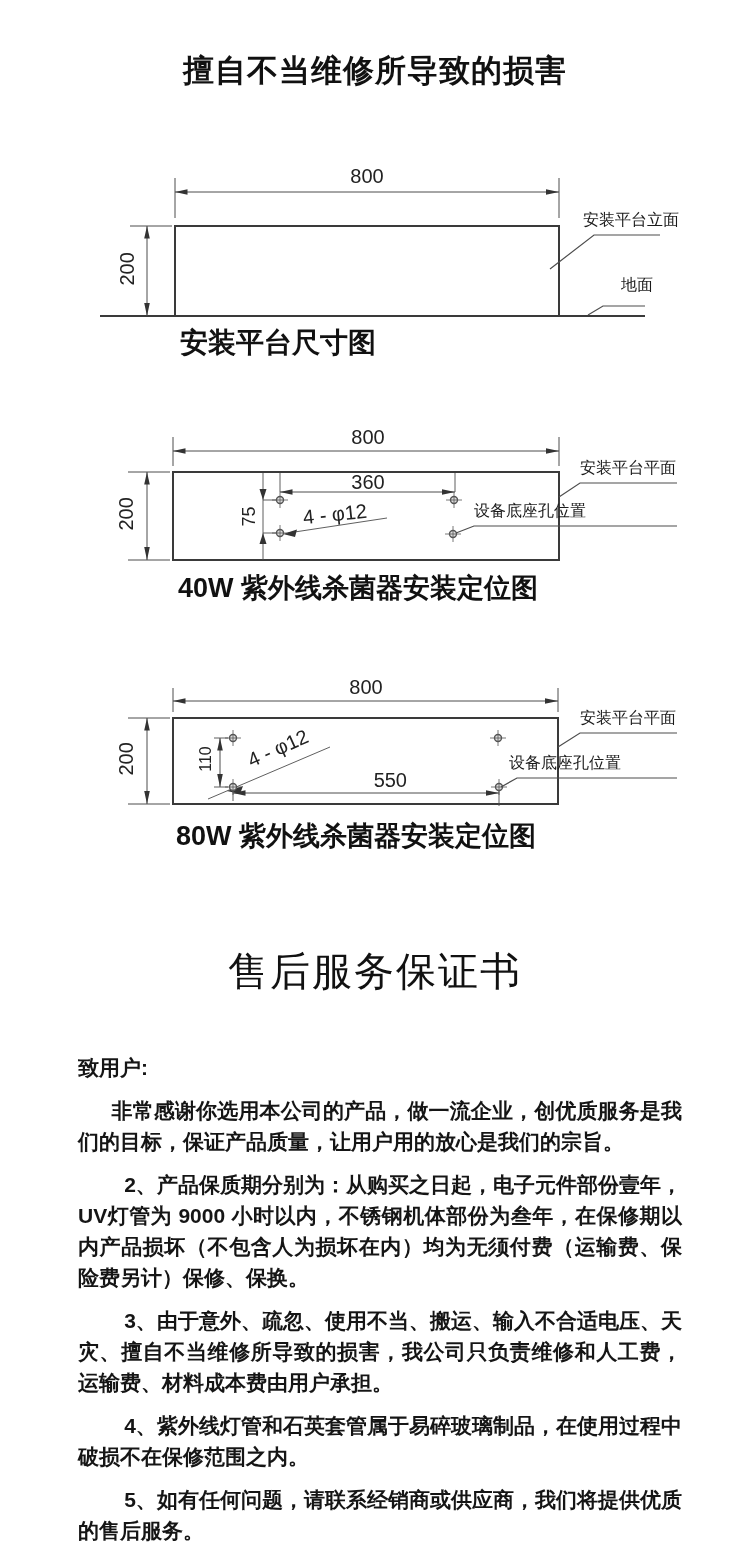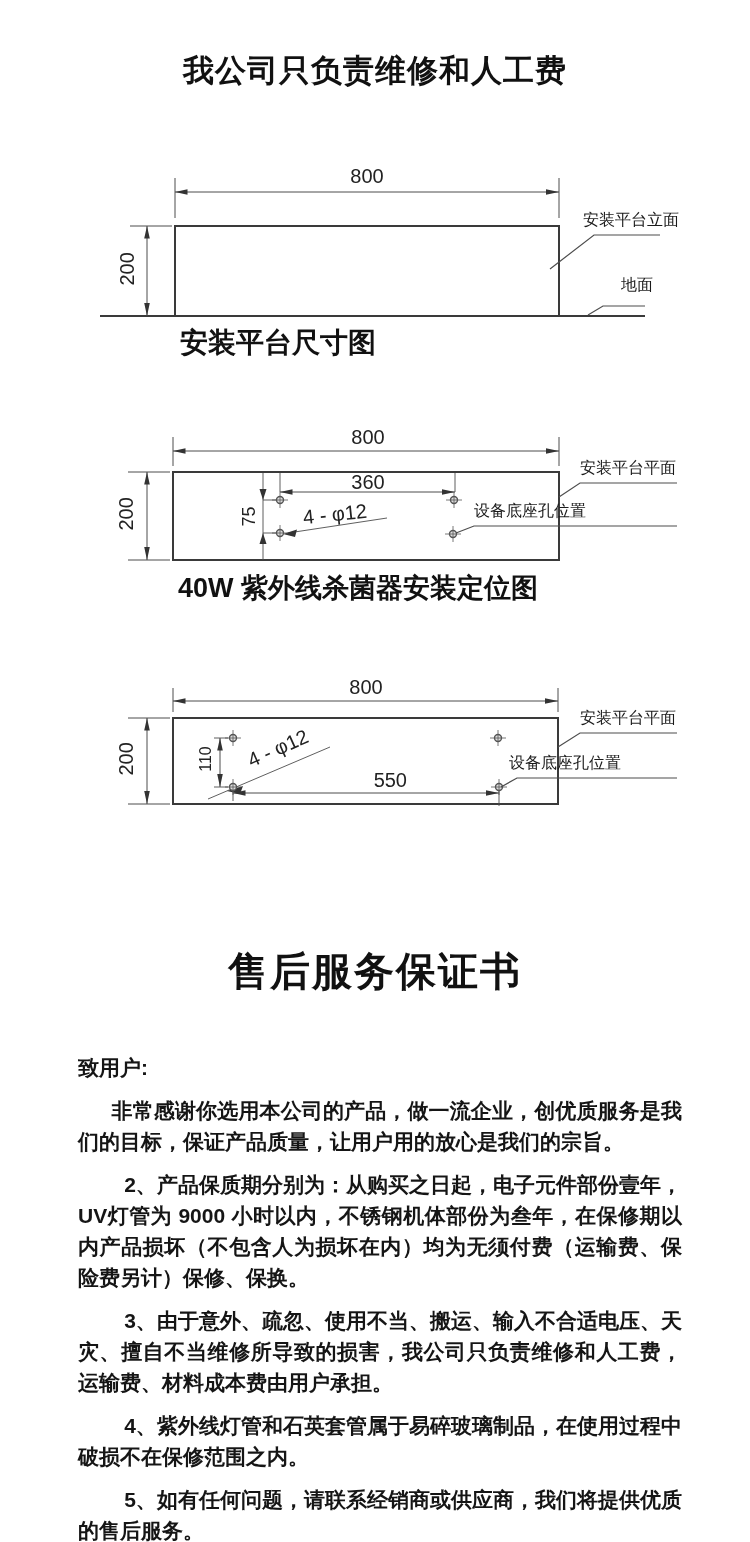--- a/index.html
+++ b/index.html
@@ -4,21 +4,21 @@
 <style>
   html,body{margin:0;padding:0;background:#fff;}
   .page{
     position:relative;width:750px;height:1542px;background:#ffffff;
     font-family:"Liberation Sans","DejaVu Sans",sans-serif;color:#111;
     overflow:hidden;
   }
   svg.linework{position:absolute;left:0;top:0;}
   .abs{position:absolute;white-space:nowrap;}
   .main-title{left:0;top:50px;width:750px;text-align:center;font-size:31px;font-weight:bold;letter-spacing:1px;}
-  .sec-title{left:0;top:944px;width:750px;text-align:center;font-size:40px;font-weight:bold;letter-spacing:2px;}
+  .sec-title{left:0;top:944px;width:750px;text-align:center;font-size:40px;font-weight:normal;letter-spacing:2px;}
   .caption{font-weight:bold;}
   .cap1{left:180px;top:324px;width:396px;font-size:28px;}
   .cap2{left:178px;top:570px;width:400px;font-size:27px;}
   .cap3{left:176px;top:818px;width:400px;font-size:27px;}
   .dim{font-size:20px;color:#222;text-align:center;}
   .rot{transform:rotate(-90deg);transform-origin:center center;}
   .anno{font-size:16px;font-weight:normal;color:#1a1a1a;}
   .phi{font-size:20px;color:#222;}
   .phi2{transform:rotate(-6deg);}
   .phi3{transform:rotate(-24deg);}
@@ -153,21 +153,21 @@
             <line x1="491" y1="787" x2="507" y2="787" stroke-width="0.8"></line>
             <line x1="499" y1="779" x2="499" y2="795" stroke-width="0.8"></line>
           </g>
       </g>
 
       <polyline points="558,747 580,733 677,733" stroke-width="1.2"></polyline>
       <polyline points="501,787 517,778 677,778" stroke-width="1.2"></polyline>
     </g>
   </svg>
 
-  <div class="abs main-title">我公司只负责维修和人工费</div>
+  <div class="abs main-title">擅自不当维修所导致的损害</div>
 
   <div class="abs dim" style="left:327px;top:165px;width:80px;">800</div>
   <div class="abs dim rot" style="left:112px;top:259px;width:30px;">200</div>
   <div class="abs anno" style="left:583px;top:210px;">安装平台立面</div>
   <div class="abs anno" style="left:621px;top:275px;">地面</div>
   <div class="abs caption cap1">安装平台尺寸图</div>
 
   <div class="abs dim" style="left:328px;top:426px;width:80px;">800</div>
   <div class="abs dim rot" style="left:111px;top:504px;width:30px;">200</div>
   <div class="abs dim" style="left:328px;top:471px;width:80px;">360</div>
@@ -177,20 +177,21 @@
   <div class="abs anno" style="left:474px;top:501px;">设备底座孔位置</div>
   <div class="abs caption cap2">40W 紫外线杀菌器安装定位图</div>
 
   <div class="abs dim" style="left:326px;top:676px;width:80px;">800</div>
   <div class="abs dim rot" style="left:111px;top:749px;width:30px;">200</div>
   <div class="abs dim rot" style="left:189px;top:750px;width:34px;font-size:16px;">110</div>
   <div class="abs phi phi3" style="left:246px;top:737px;">4 - φ12</div>
   <div class="abs dim" style="left:331px;top:769px;width:76px;text-align:right;">550</div>
   <div class="abs anno" style="left:580px;top:708px;">安装平台平面</div>
   <div class="abs anno" style="left:509px;top:753px;">设备底座孔位置</div>
+  <div class="abs caption cap3">80W 紫外线杀菌器安装定位图</div>
 
   <div class="abs sec-title">售后服务保证书</div>
   <div class="body-text">
     <p>致用户:</p>
     <p class="ind">非常感谢你选用本公司的产品，做一流企业，创优质服务是我们的目标，保证产品质量，让用户用的放心是我们的宗旨。</p>
     <p class="num">2、产品保质期分别为：从购买之日起，电子元件部份壹年，UV灯管为 9000 小时以内，不锈钢机体部份为叁年，在保修期以内产品损坏（不包含人为损坏在内）均为无须付费（运输费、保险费另计）保修、保换。</p>
     <p class="num">3、由于意外、疏忽、使用不当、搬运、输入不合适电压、天灾、擅自不当维修所导致的损害，我公司只负责维修和人工费，运输费、材料成本费由用户承担。</p>
     <p class="num">4、紫外线灯管和石英套管属于易碎玻璃制品，在使用过程中破损不在保修范围之内。</p>
     <p class="num">5、如有任何问题，请联系经销商或供应商，我们将提供优质的售后服务。</p>
   </div>

